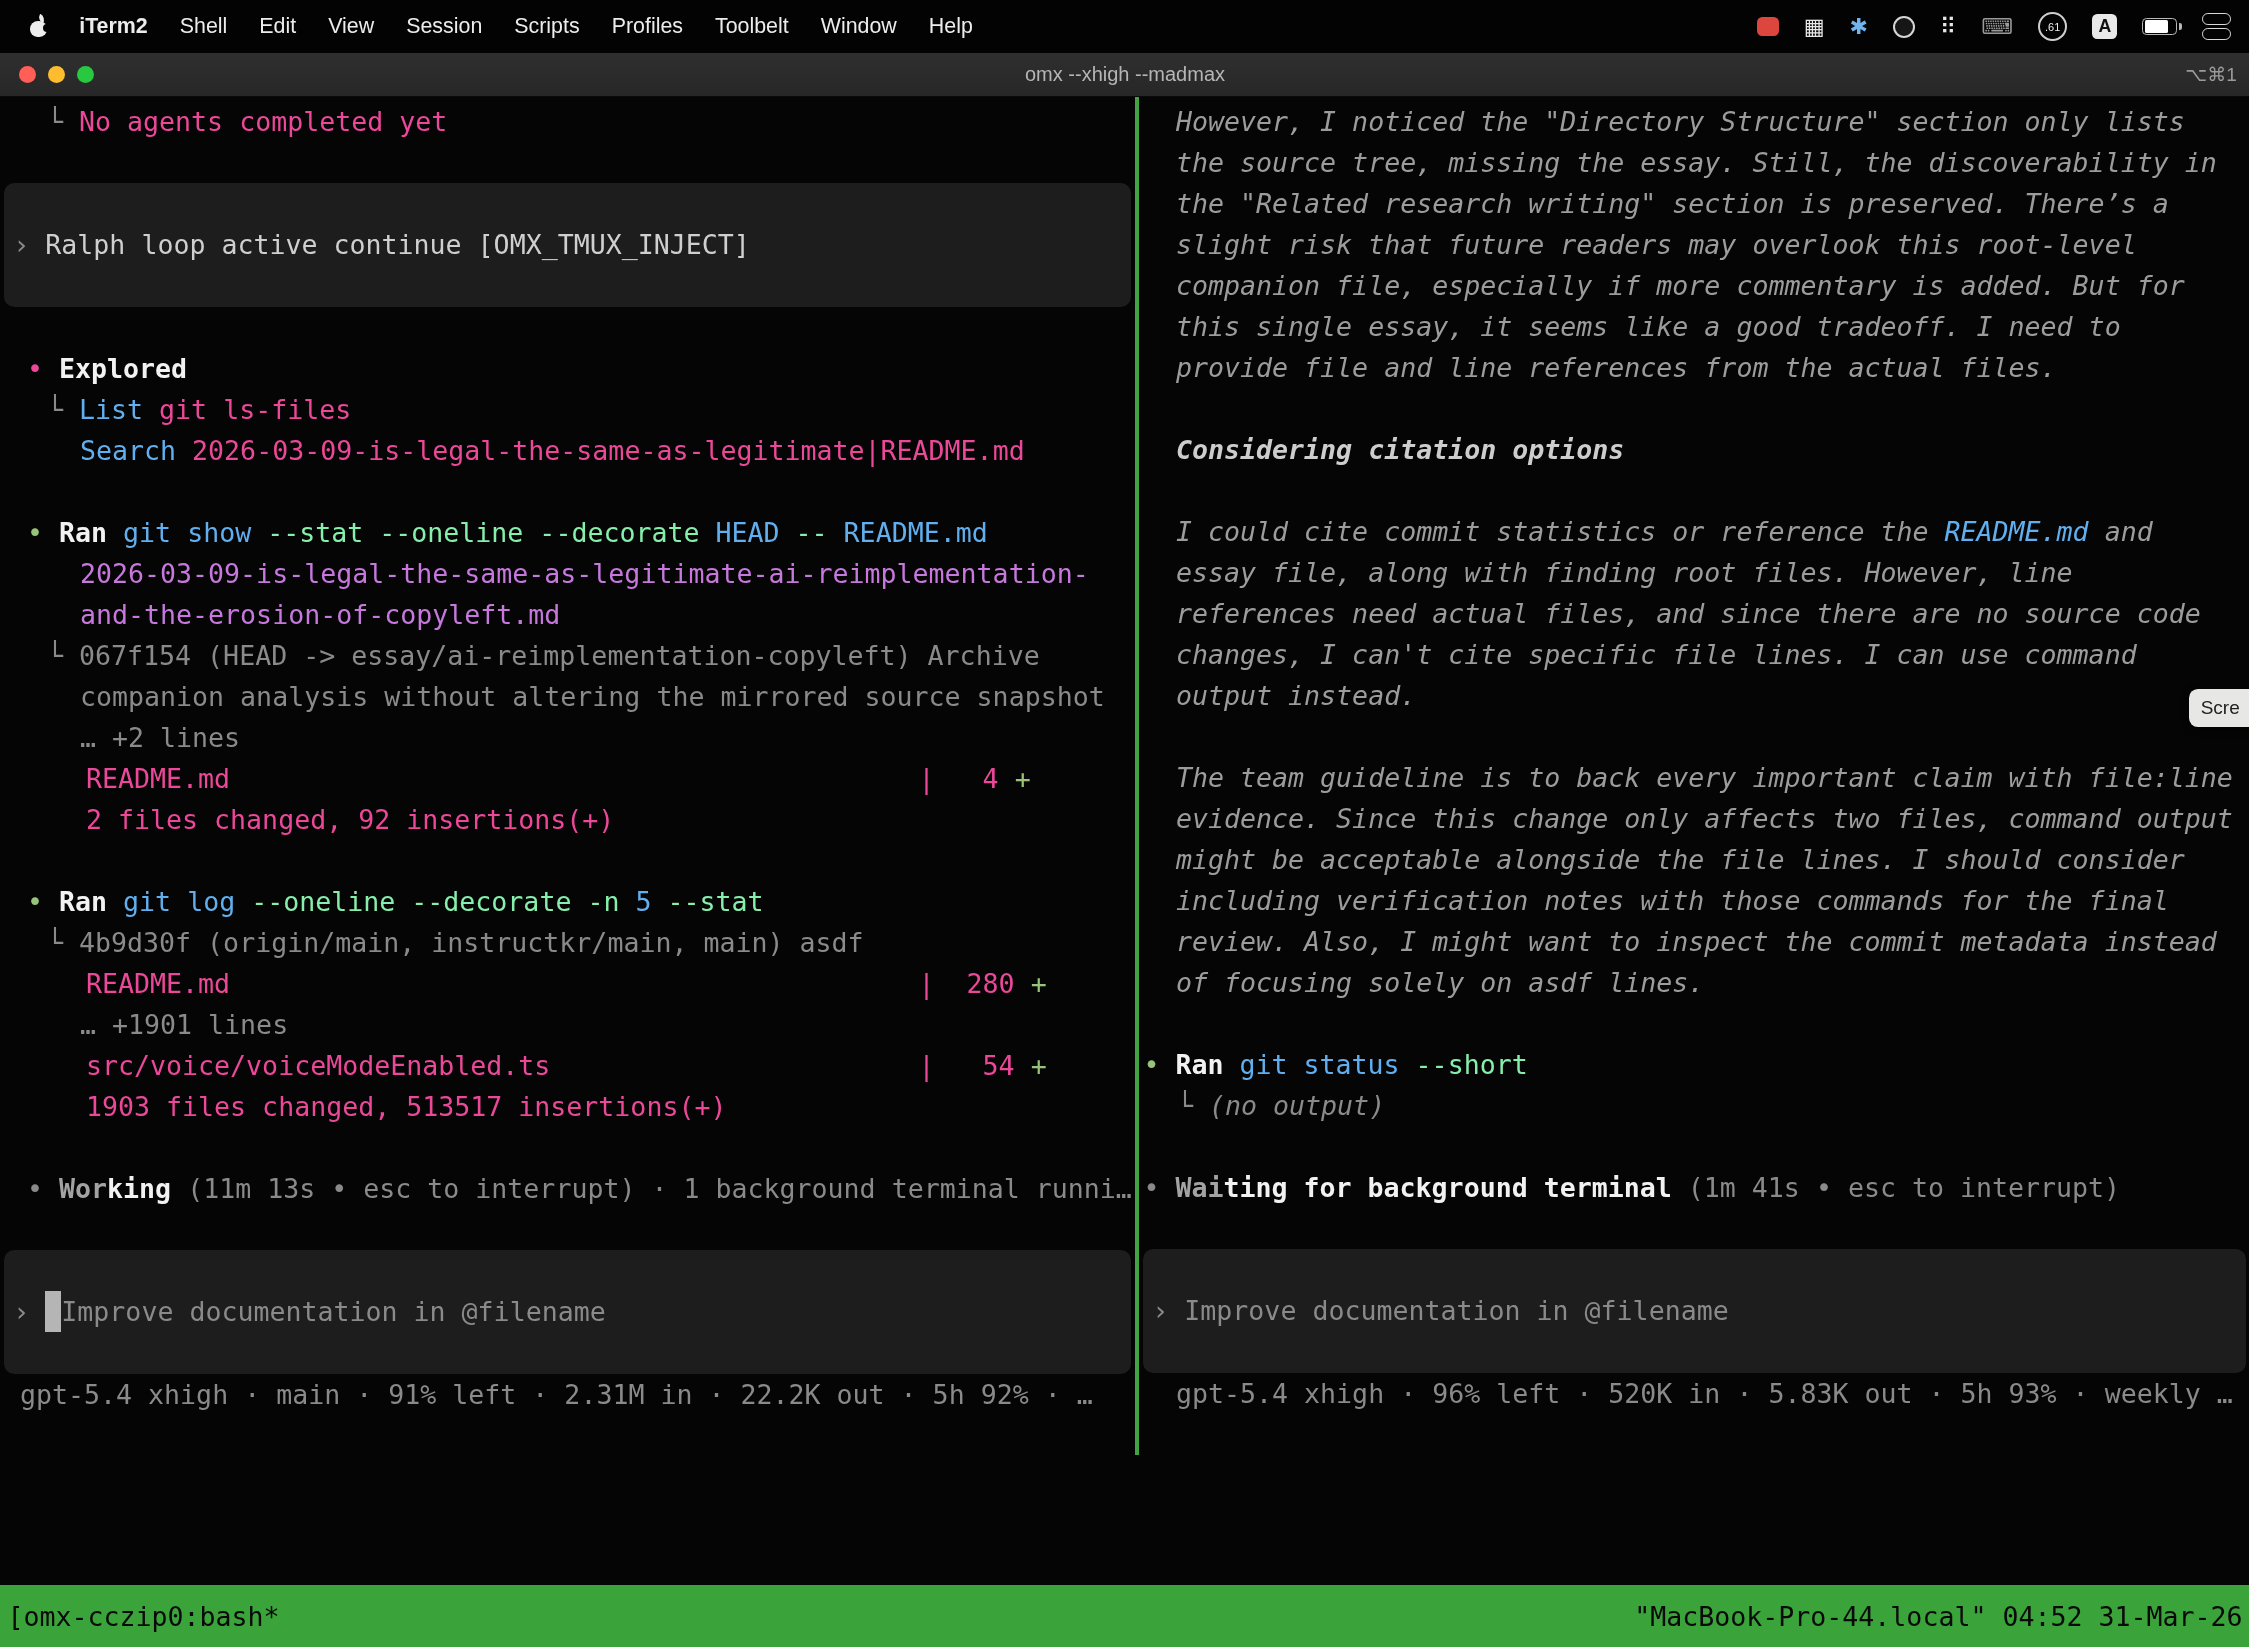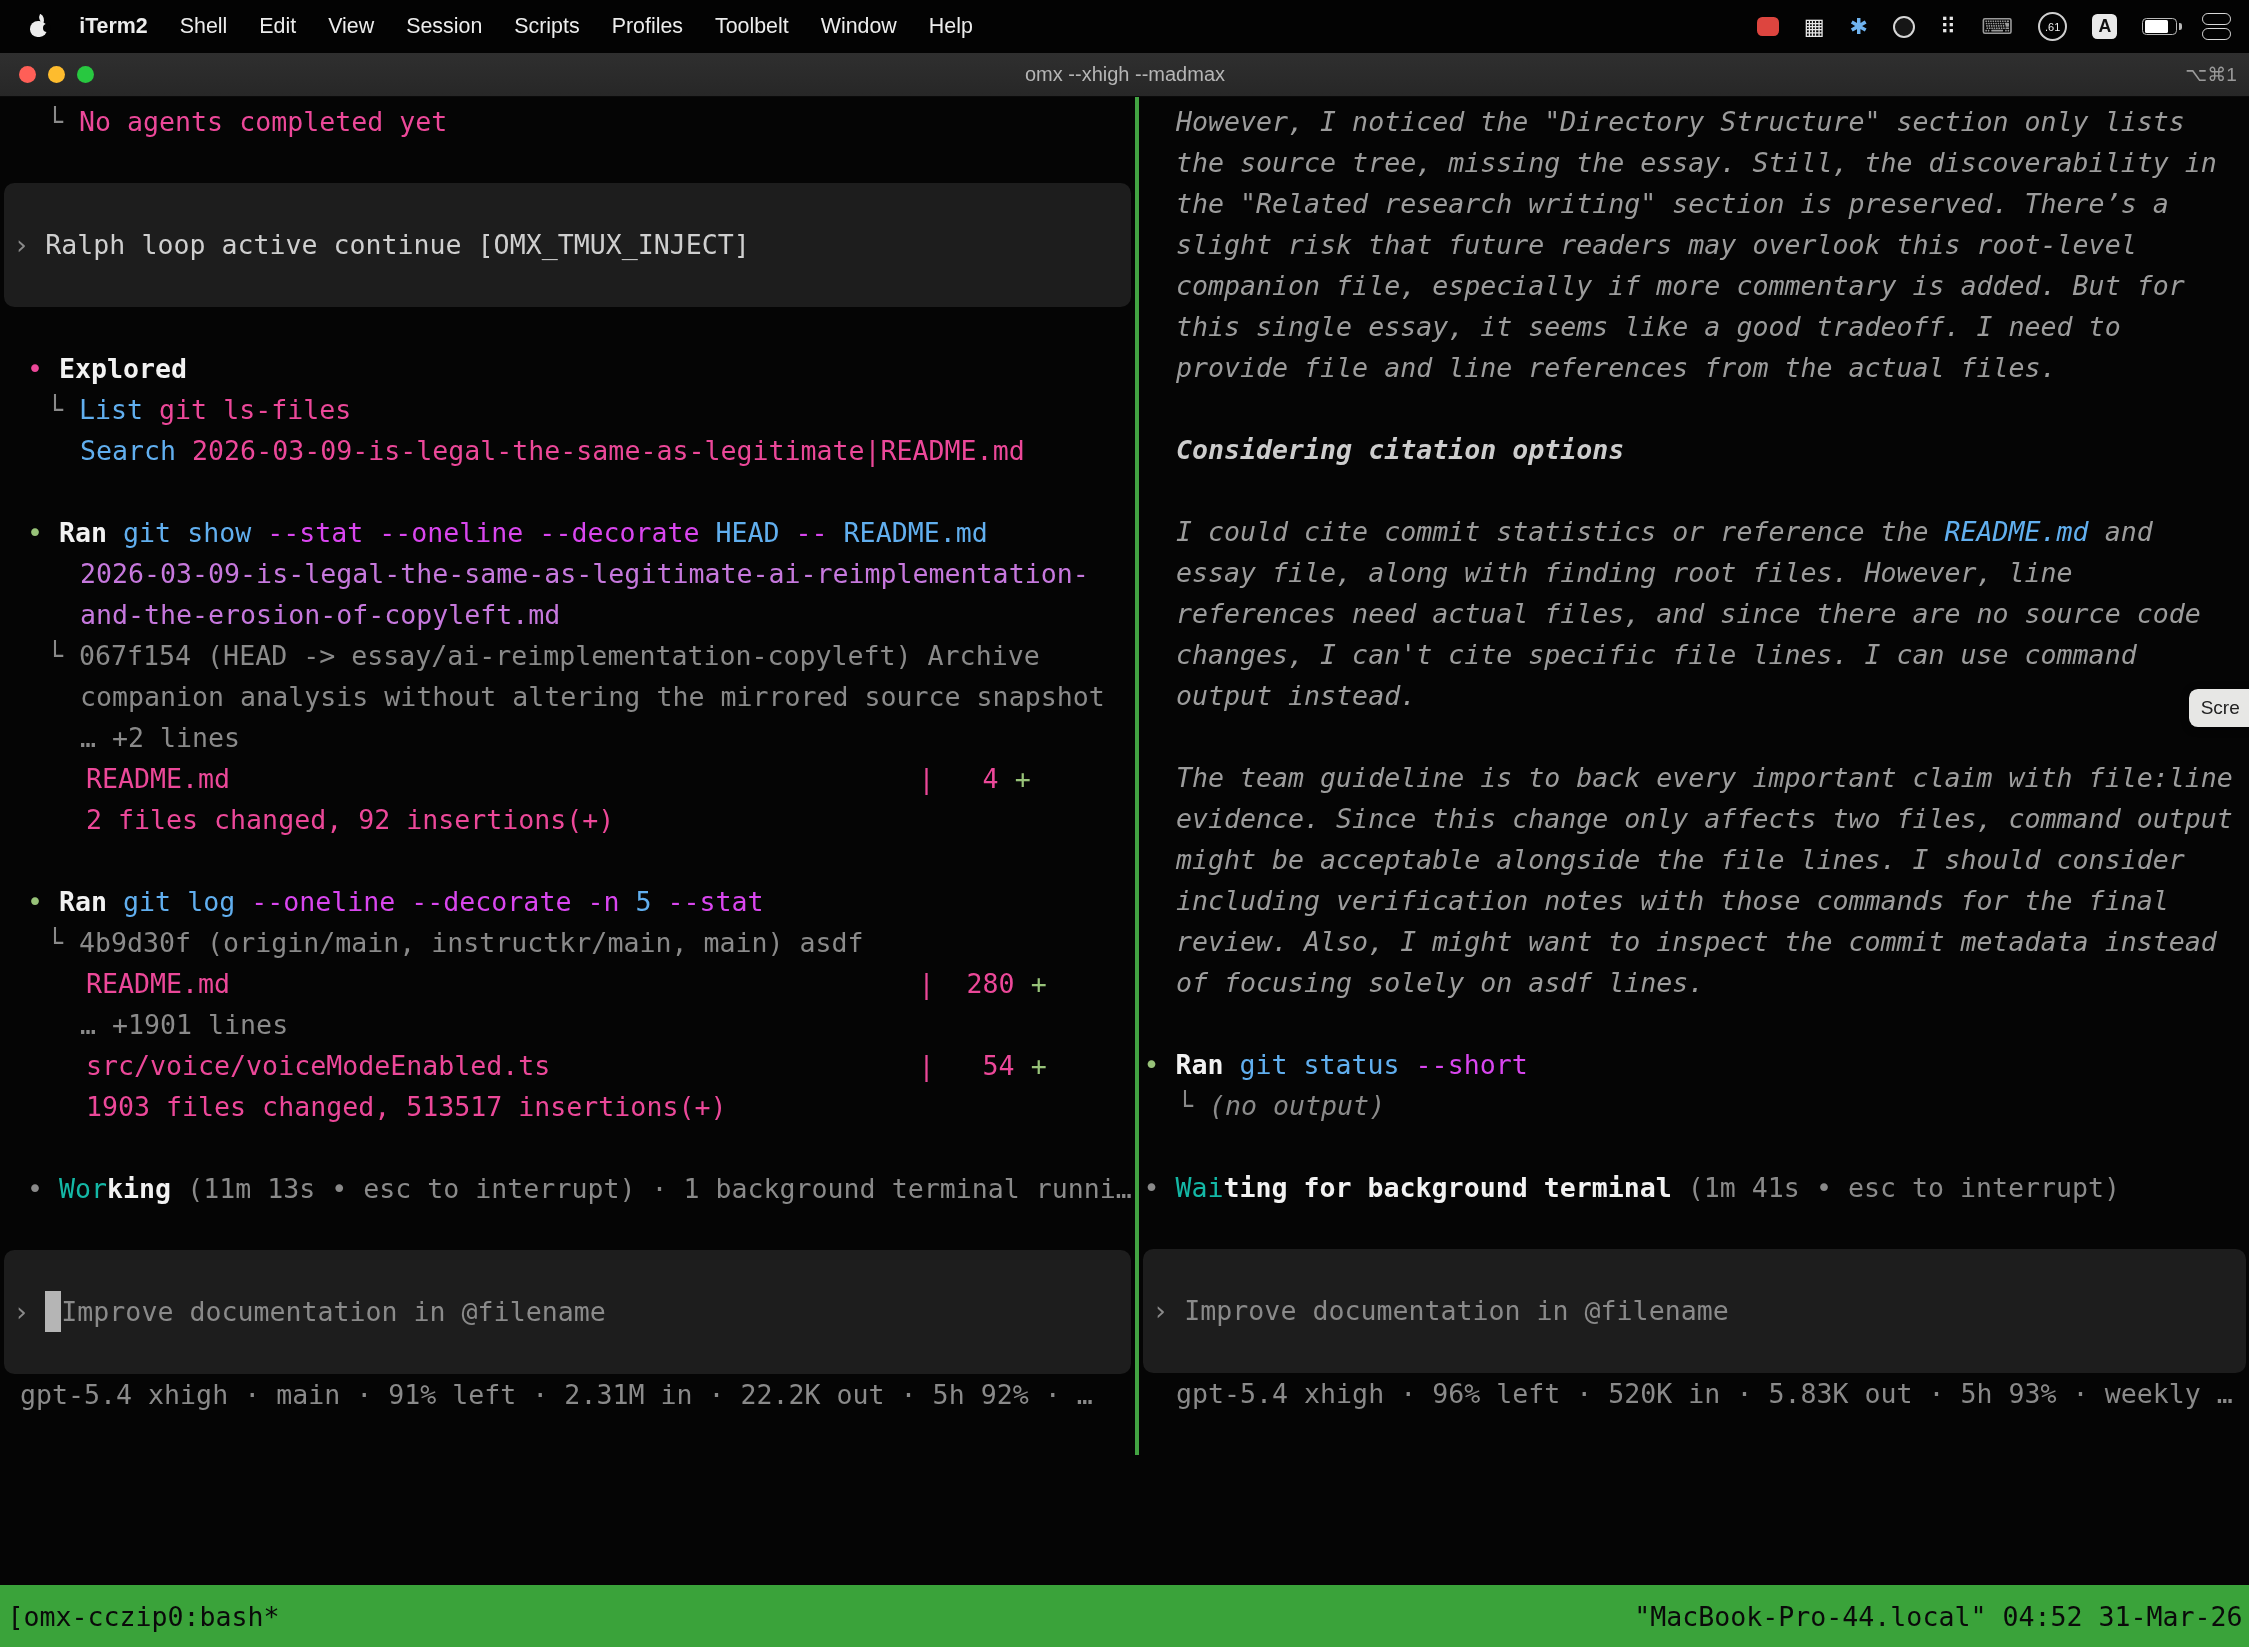--- a/index.html
+++ b/index.html
@@ -61,23 +61,23 @@
   .row.rb{padding-left:4.4px;}
   .row.rt{padding-left:38px;font-style:italic;}
 
   .iobox{height:124px;margin:0 4.4px;background:#1d1d1d;border-radius:10.3px;
          display:flex;align-items:center;padding:0 8.9px;white-space:pre;}
 
   .fg{color:#ec4899;}
   .fg2{color:#cfcfcf;}
   .fgb{color:#f2f2f2;font-weight:bold;}
   .dim{color:#8a8a8a;}
-  .dimb{color:#14b8a6;font-weight:normal;}
+  .dimb{color:#a3a3a3;font-weight:bold;}
   .blue{color:#61afef;}
-  .red{color:#d946ef;}
+  .red{color:#86efac;}
   .mag{color:#c678dd;}
   .grn{color:#98c379;}
   .it{font-style:italic;color:#9c9c9c;}
   .itb{font-style:italic;font-weight:bold;color:#cdcdcd;}
   .itblue{font-style:italic;color:#61afef;}
   .cursor{background:#b5b5b5;color:#1d1d1d;}
   .ph{color:#8a8a8a;}
 
   
   .omx-line{position:absolute;left:0;right:0;top:1369px;height:41px;white-space:pre;padding-left:11.8px;overflow:hidden;}

